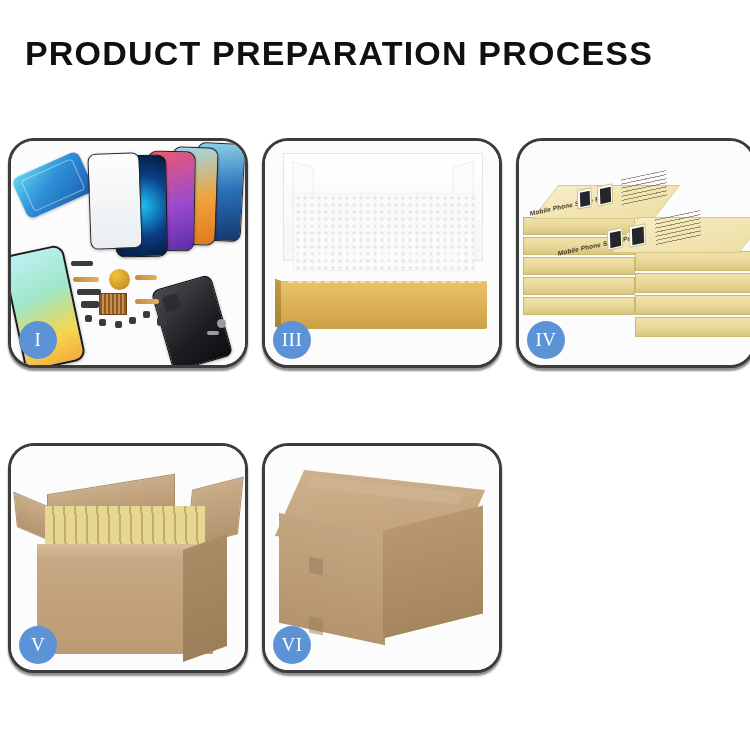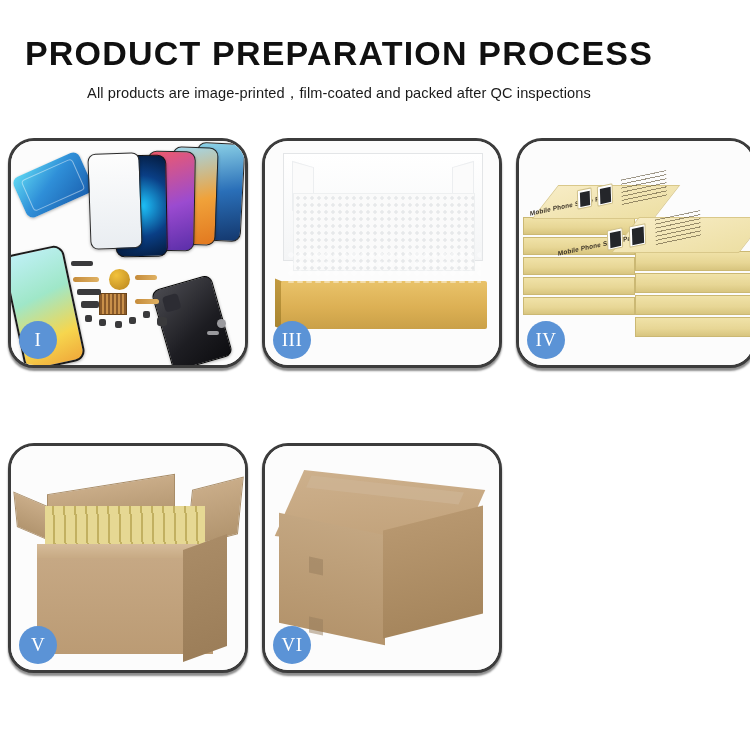--- a/index.html
+++ b/index.html
@@ -300,21 +300,20 @@
   }
   .tape-tab { position:absolute; background: rgba(150,124,92,.5); }
 </style>
 </head>
 <body>
 
 <div class="page">
 
   <div class="header">
     <div class="title">PRODUCT PREPARATION PROCESS</div>
-    <div class="subtitle">All products are image-printed，film-coated and packed after QC inspections</div>
   </div>
 
   <div class="grid">
 
     <div class="panel">
       <div class="panel-inner">
         <div class="scene">
           <div class="ph p-adh"></div>
           <div class="ph p-teal"></div>
           <div class="ph p-orange"></div>

